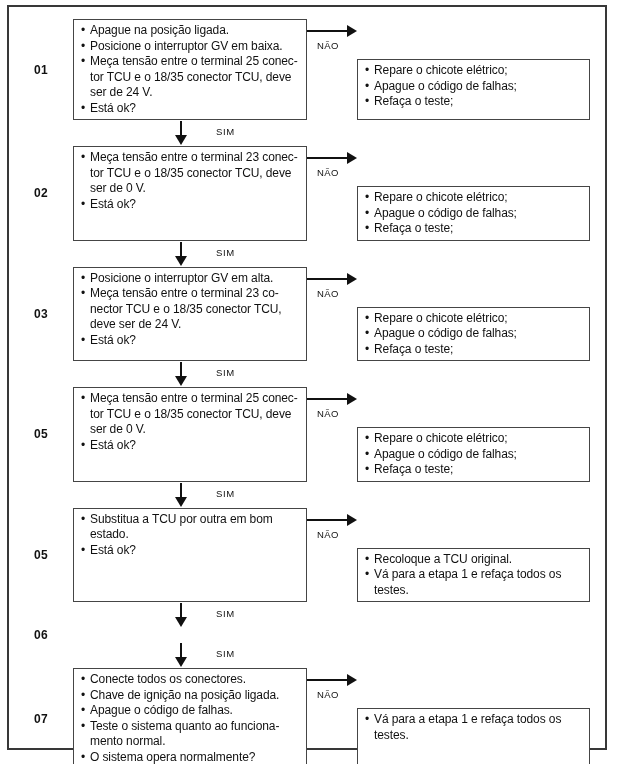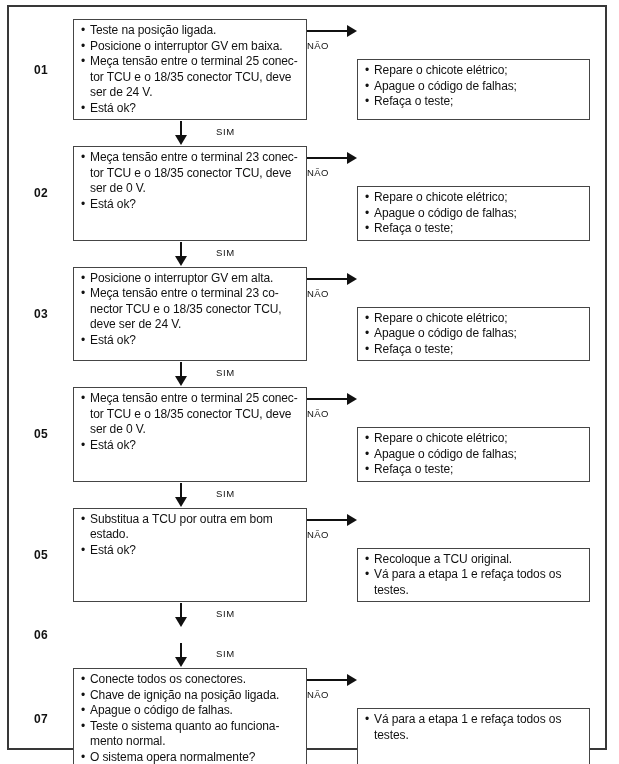--- a/index.html
+++ b/index.html
@@ -74,21 +74,21 @@
     content:"";
     position:absolute;
     right:0;top:0;
     border-top:6.5px solid transparent;
     border-bottom:6.5px solid transparent;
     border-left:10px solid #111111;
   }
   .nao-label{
     position:absolute;
     top:21px;left:0;right:8px;
-    text-align:left;
+    text-align:center;
     font-size:9.5px;
     letter-spacing:0.4px;
   }
   
   .sim-row{
     position:relative;
     height:26px;
   }
   .v-arrow{
     position:absolute;
@@ -117,21 +117,21 @@
   }
 </style>
 </head>
 <body>
 
 <div class="canvas">
   <div class="frame" id="frame">
       <div class="flow-row">
         <div class="num">01</div>
         <div class="box left-box">
-          <div class="bullet">Teste na posição ligada.</div>
+          <div class="bullet">Apague na posição ligada.</div>
           <div class="bullet">Posicione o interruptor GV em baixa.</div>
           <div class="bullet">Meça tensão entre o terminal 25 conec-
 tor TCU e o 18/35 conector TCU, deve
 ser de 24 V.</div>
           <div class="bullet">Está ok?</div>
         </div>
         <div class="connector">
           <div class="h-arrow"></div>
           <div class="nao-label">NÃO</div>
         </div>

